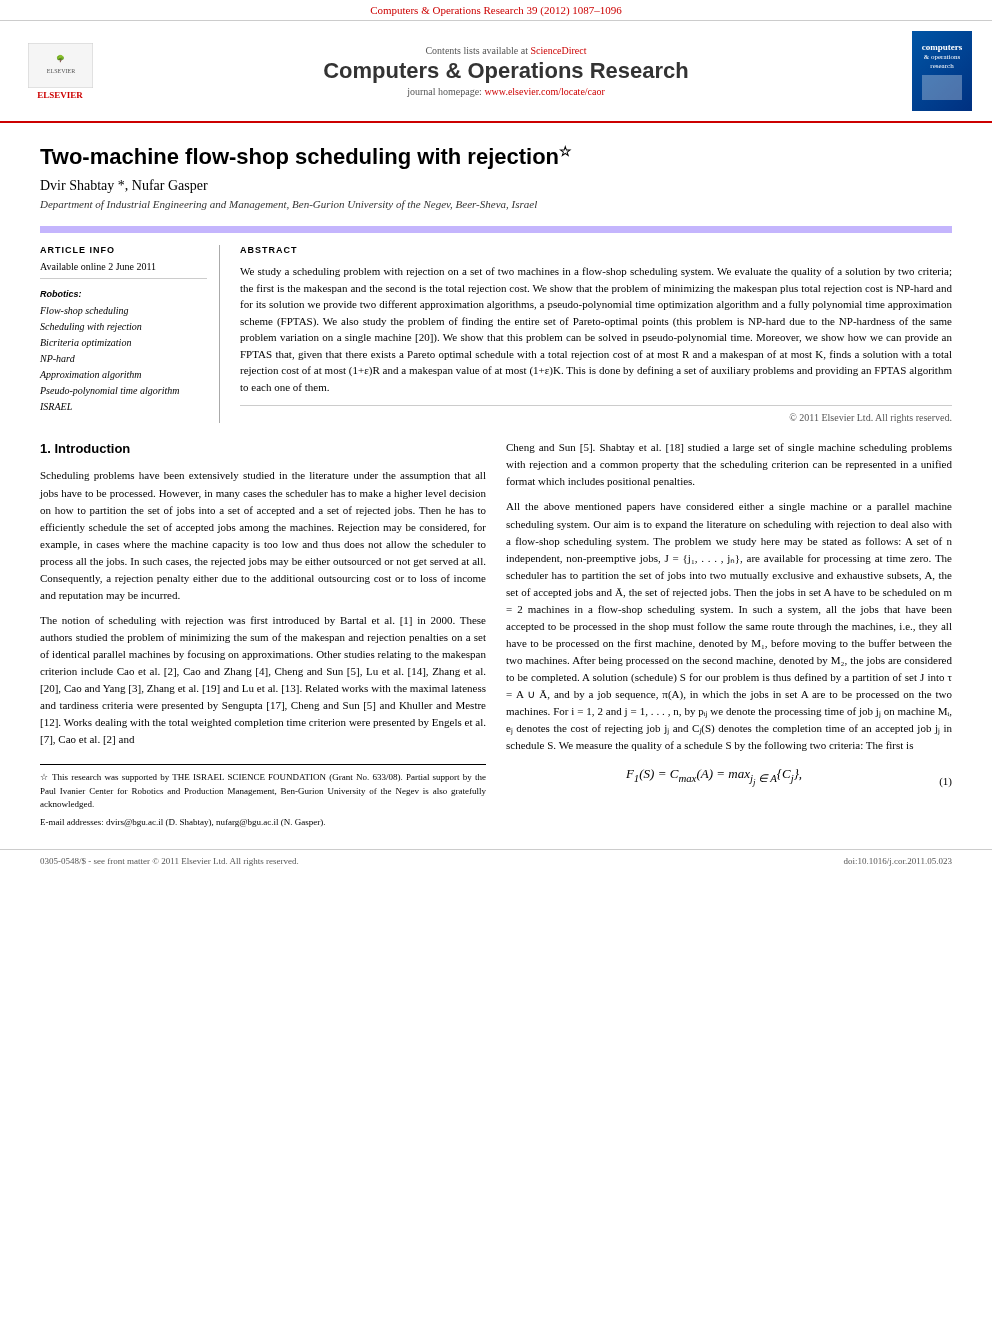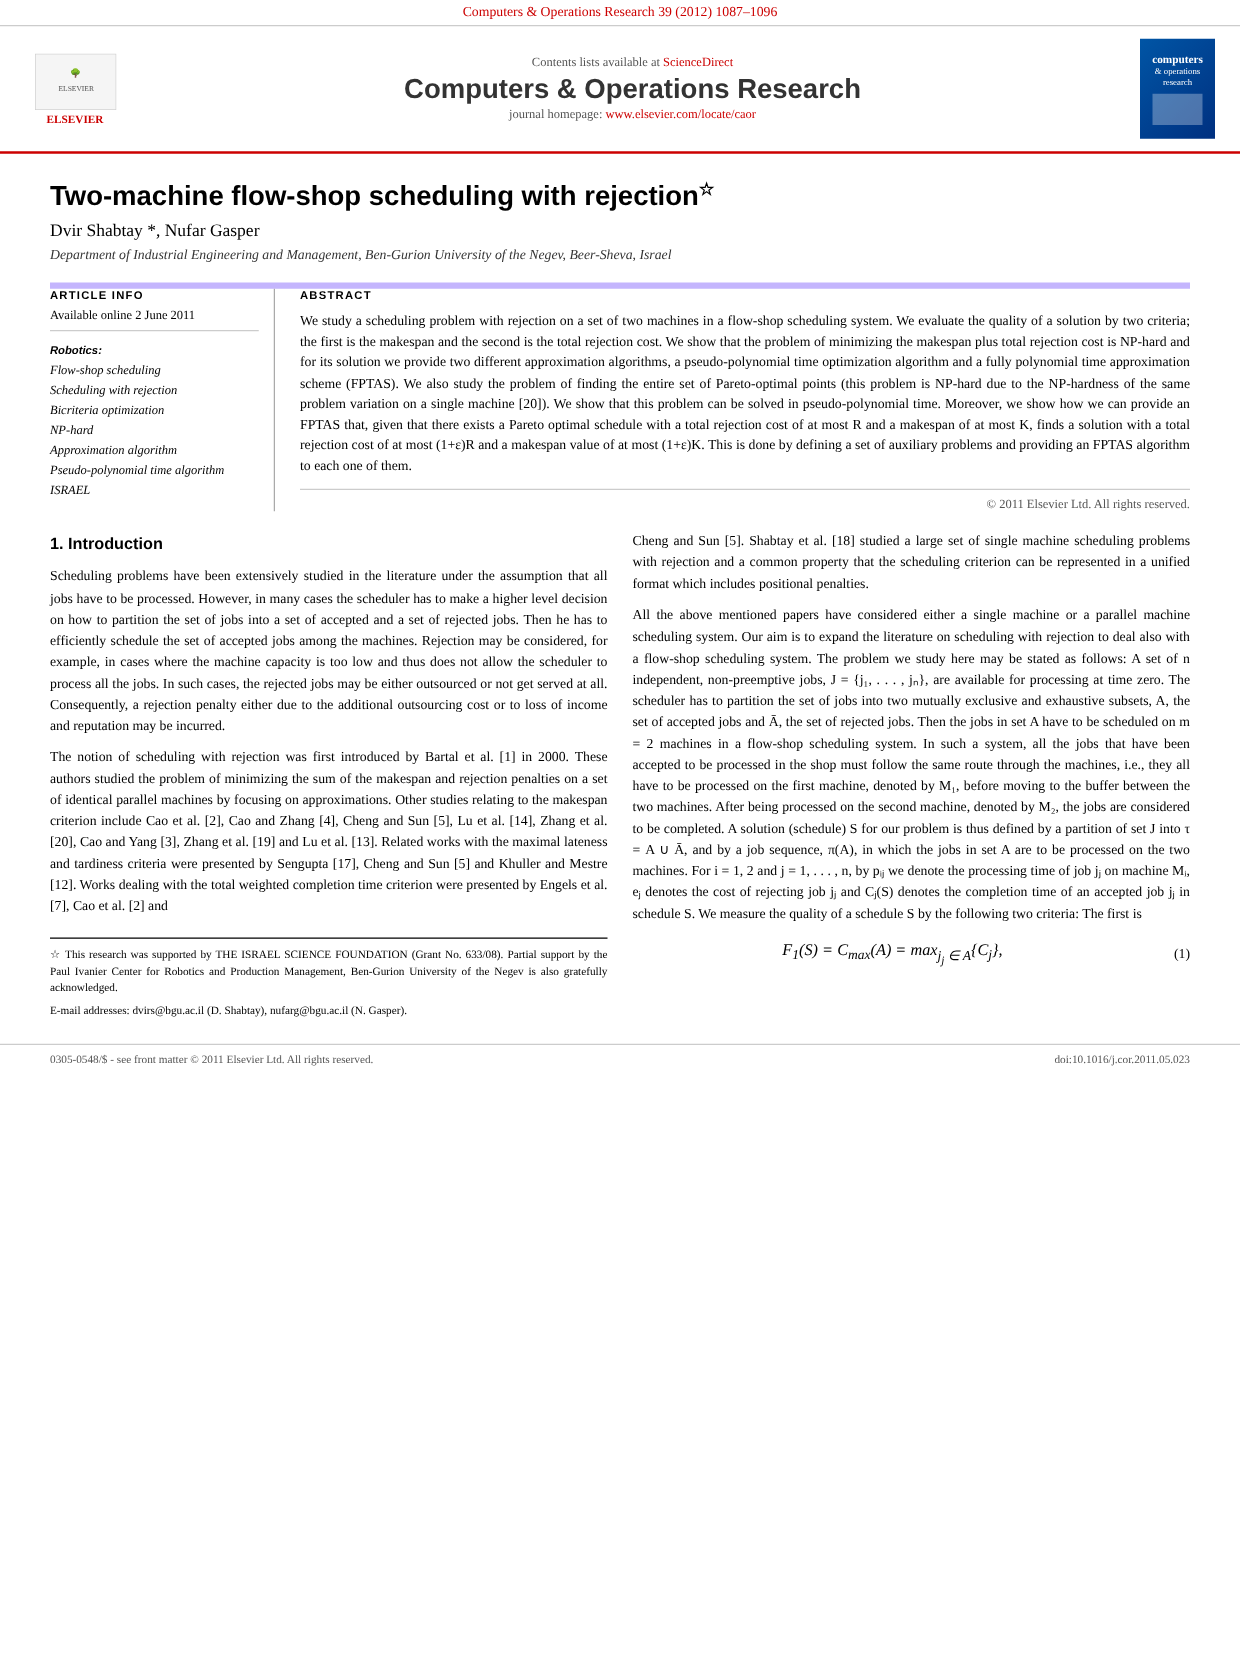--- a/index.html
+++ b/index.html
@@ -103,21 +103,22 @@
     }
     .affiliation {
       font-size: 11px;
       font-style: italic;
       color: #333;
       margin-bottom: 16px;
     }
     .two-col {
       display: flex;
       gap: 20px;
-      border-top: 5px solid #c4b5fd;
+      border-top: 7px solid #c4b5fd;
+      padding-top: 12px;
       margin-bottom: 16px;
     }
     .article-info {
       width: 180px;
       flex-shrink: 0;
       border-right: 1px solid #aaa;
       padding-right: 12px;
     }
     .info-section-title {
       font-size: 9px;
@@ -205,21 +206,21 @@
     .footnote-section {
       border-top: 1px solid #000;
       margin-top: 16px;
       padding-top: 6px;
       font-size: 9px;
       line-height: 1.5;
       color: #000;
     }
     .formula-line {
       display: flex;
-      align-items: center;
+      align-items: flex-end;
       justify-content: space-between;
       margin: 10px 0;
       font-style: italic;
       font-family: Liberation Serif, serif;
     }
     .formula-text {
       font-size: 13px;
       font-style: italic;
       flex: 1;
       text-align: center;

